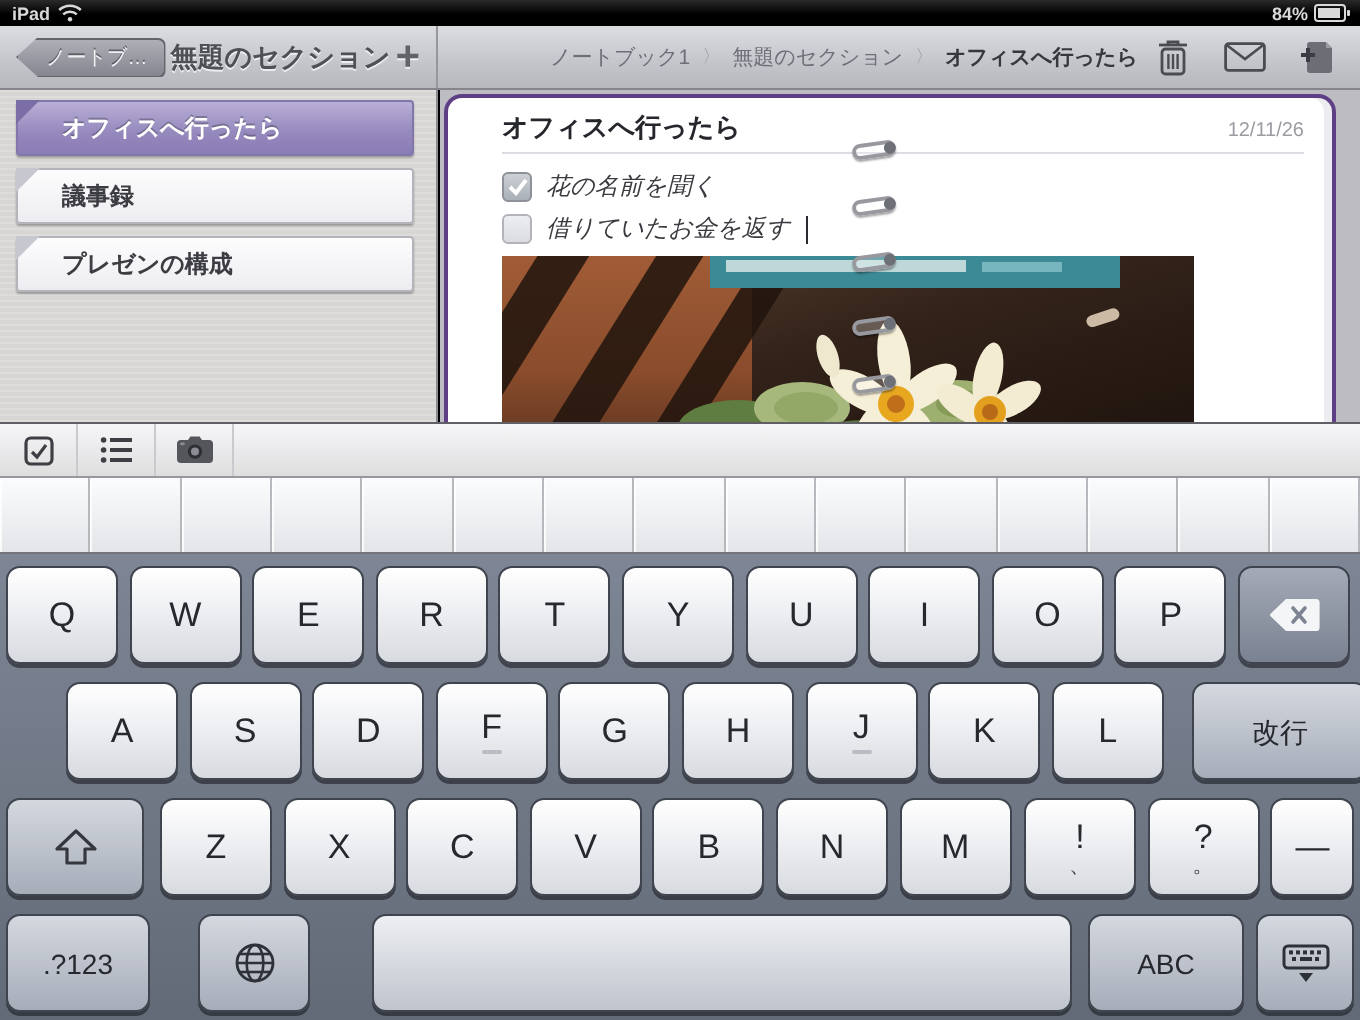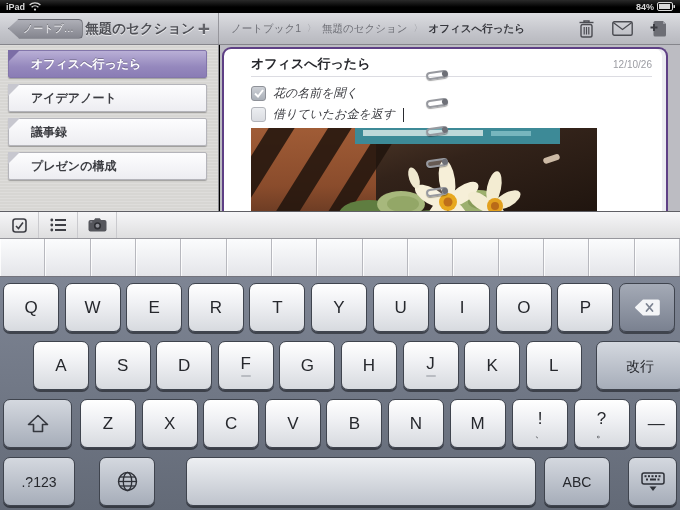--- a/index.html
+++ b/index.html
@@ -17,21 +17,21 @@
   
   .toolbar { position:absolute; top:13px; left:0; width:680px; height:32px;
     background:linear-gradient(#dcdde1,#c4c5cb 60%,#b7b8be); border-bottom:1px solid #85858b; display:flex; }
   .tb-left { width:219px; height:100%; border-right:1px solid #96969c; display:flex; align-items:center; padding:0 8px; position:relative; }
   .back-btn { border:1px solid #63646c; color:#f2f2f5; font-size:10px; height:20px; padding:0 8px 0 14px;
     background:linear-gradient(#aeafb7,#84858e); border-radius:4px; text-shadow:0 -1px 0 rgba(0,0,0,.4);
     clip-path:polygon(0 50%, 11px 0, 100% 0, 100% 100%, 11px 100%); cursor:pointer; }
   .section-title { flex:1; text-align:center; font-size:13.5px; font-weight:bold; color:#4f5056; text-shadow:0 1px 0 rgba(255,255,255,.7); }
   .add-page-btn { background:none; border:none; font-size:21px; font-weight:bold; color:#626369; line-height:20px; cursor:pointer; text-shadow:0 1px 0 rgba(255,255,255,.7); }
   .tb-right { flex:1; display:flex; align-items:center; padding:0 12px; gap:6px; }
-  .breadcrumb { flex:1; font-size:10.5px; color:#6e6f76; display:flex; gap:6px; align-items:center; white-space:nowrap; overflow:hidden; }
+  .breadcrumb { flex:1; font-size:10.5px; color:#6e6f76; display:flex; gap:6px; align-items:center; white-space:nowrap; overflow:hidden;margin-left:44px; }
   .crumb { cursor:pointer; }
   .crumb.last { font-weight:bold; color:#37383e; }
   .crumb-sep { color:#9b9ca2; font-size:9px; }
   .tb-icons { display:flex; gap:17px; align-items:center; }
   .tb-icons button { background:none; border:none; cursor:pointer; display:flex; align-items:center; }
 
   
   .body { position:absolute; top:45px; left:0; width:680px; height:166px; overflow:hidden; }
   .sidebar { position:absolute; left:0; top:0; width:219px; height:100%; background:#d7d6d3;
     background-image:repeating-linear-gradient(0deg, rgba(255,255,255,.18) 0 1px, transparent 1px 3px); border-right:1px solid #8a8a90; padding:5px 0 0 0; }
@@ -159,37 +159,33 @@
   </div>
 
   <div class="body">
     <div class="sidebar" id="sidebar-pages">
         <div class="side-item selected">
           <span class="fold"></span>
           <span class="side-label">オフィスへ行ったら</span>
         </div>
         <div class="side-item">
           <span class="fold"></span>
-          <span class="side-label">アイデアノート</span>
-        </div>
-        <div class="side-item">
-          <span class="fold"></span>
           <span class="side-label">議事録</span>
         </div>
         <div class="side-item">
           <span class="fold"></span>
           <span class="side-label">プレゼンの構成</span>
         </div>
       </div>
 
     <div class="content">
       <div class="page">
         <div class="page-head">
           <span class="page-title">オフィスへ行ったら</span>
-          <span class="page-date">12/10/26</span>
+          <span class="page-date">12/11/26</span>
         </div>
         <div class="page-rule"></div>
         <div class="todos" id="todos">
             <div class="todo">
               <span class="chk checked">
                 <svg width="10" height="9" viewBox="0 0 10 9">
                   <path d="M1 4.5 l3 3 L9 1" fill="none" stroke="#fff" stroke-width="2"></path>
                 </svg>
               </span>
               <span class="todo-label">花の名前を聞く</span>
@@ -431,21 +427,21 @@
             <ellipse cx="10.5" cy="10.5" rx="4.2" ry="9" fill="none" stroke="#2e3138" stroke-width="1.3"></ellipse>
             <line x1="1.5" y1="10.5" x2="19.5" y2="10.5" stroke="#2e3138" stroke-width="1.3"></line>
             <line x1="2.6" y1="6" x2="18.4" y2="6" stroke="#2e3138" stroke-width="1.3"></line>
             <line x1="2.6" y1="15" x2="18.4" y2="15" stroke="#2e3138" stroke-width="1.3"></line>
           </svg>
         </span>
       </div>
       <div class="key space" style="left: 186px; top: 180px; width: 350px;">
         <span class="main"></span>
       </div>
-      <div class="key special" style="left: 544px; top: 180px; width: 66px;">
+      <div class="key special" style="left: 544px; top: 180px; width: 78px;">
         <span class="main">ABC</span>
       </div>
       <div class="key special" style="left: 628px; top: 180px; width: 49px;">
         <span class="kicon">
           <svg width="24" height="20" viewBox="0 0 24 20">
             <rect x="1" y="1" width="22" height="11" rx="2" fill="none" stroke="#2e3138" stroke-width="1.5"></rect>
             <g fill="#2e3138">
               <rect x="3.5" y="3.2" width="2" height="2"></rect>
               <rect x="7" y="3.2" width="2" height="2"></rect>
               <rect x="10.5" y="3.2" width="2" height="2"></rect>

